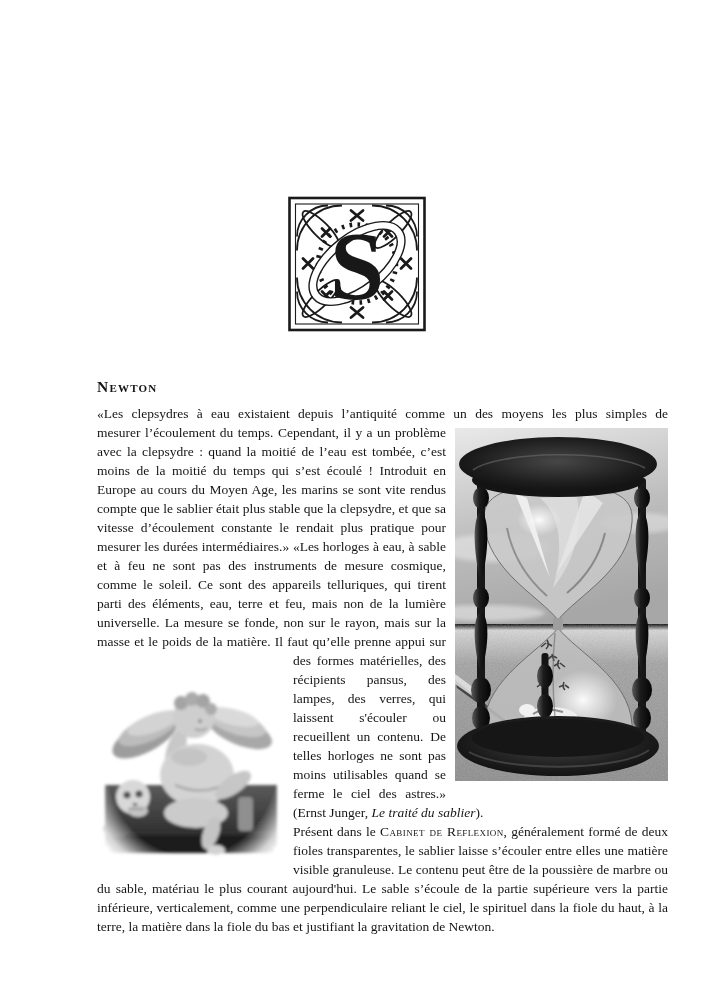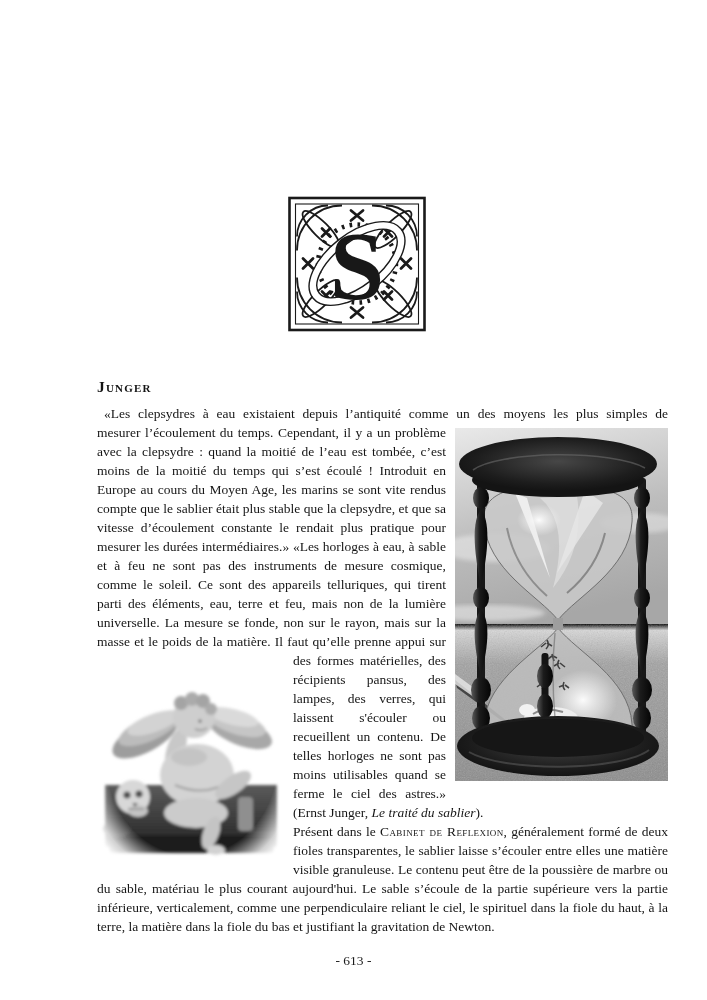--- a/index.html
+++ b/index.html
@@ -4,21 +4,21 @@
 <style>
   html,body{margin:0;padding:0;background:#ffffff;}
   .page{position:relative;width:707px;height:1000px;background:#ffffff;
         font-family:"Liberation Serif","DejaVu Serif",serif;color:#161616;overflow:hidden;}
   .ornament{position:absolute;left:288px;top:196px;width:138px;height:136px;}
   .content{position:absolute;left:97px;top:378px;width:571px;}
   h1.heading{margin:0 0 9px 0;font-size:15.5px;line-height:17px;font-weight:600;
              font-variant:small-caps;letter-spacing:1.2px;color:#141414;}
   .bodytext{font-size:13.5px;line-height:19px;text-align:justify;color:#151515;
             -webkit-hyphens:none;hyphens:none;}
-  .line1{text-align:justify;text-align-last:justify;margin-left:7px;}
+  .line1{text-align:justify;text-align-last:justify;}
   .float-hourglass{float:right;width:213px;height:353px;margin:5px 0 10px 9px;}
   .float-cherub{float:left;width:190px;height:205px;margin:6px 6px 5px 0;}
   .float-hourglass svg,.float-cherub svg,.ornament svg{display:block;width:100%;height:100%;}
   i.booktitle{}
   .sc{font-variant:small-caps;letter-spacing:0.4px;}
   .folio{position:absolute;left:0;right:0;top:953px;text-align:center;
          font-size:13.5px;color:#1b1b1b;}
 </style>
 </head>
 <body>
@@ -73,21 +73,21 @@
       <g>
         <ellipse cx="69" cy="67" rx="52" ry="26" transform="rotate(-38 69 67)" fill="none" stroke="#ffffff" stroke-width="7"></ellipse>
         <ellipse cx="69" cy="67" rx="56" ry="30" transform="rotate(-38 69 67)" fill="none" stroke="#1a1a1a" stroke-width="1.4"></ellipse>
         <ellipse cx="69" cy="67" rx="48" ry="22" transform="rotate(-38 69 67)" fill="none" stroke="#1a1a1a" stroke-width="1.4"></ellipse>
       </g>
       <text x="69" y="102" text-anchor="middle" font-family="Liberation Serif, DejaVu Serif, serif" font-size="98" font-weight="bold" fill="#181818">S</text>
     </svg>
   </div>
 
   <div class="content">
-    <h1 class="heading">Junger</h1>
+    <h1 class="heading">Newton</h1>
 
     <div class="bodytext">
       <div class="line1">«Les clepsydres à eau existaient depuis l’antiquité comme un des moyens les plus simples de</div>
 
       <div class="flow">
 
         
         <span class="float-hourglass">
           <svg viewBox="0 0 213 353">
             <defs>
@@ -267,14 +267,13 @@
           </svg>
         </span>
 
         <span>des formes matérielles, des récipients pansus, des lampes, des verres, qui laissent s'écouler ou recueillent un contenu. De telles horloges ne sont pas moins utilisables quand se ferme le ciel des astres.» (Ernst Junger, </span><i class="booktitle">Le traité du sablier</i><span>).</span>
         <br>
         <span>Présent dans le </span><span class="sc">Cabinet de Reflexion</span><span>, généralement formé de deux fioles transparentes, le sablier laisse s’écouler entre elles une matière visible granuleuse. Le contenu peut être de la poussière de marbre ou du sable, matériau le plus courant aujourd'hui. Le sable s’écoule de la partie supérieure vers la partie inférieure, verticalement, comme une perpendiculaire reliant le ciel, le spirituel dans la fiole du haut, à la terre, la matière dans la fiole du bas et justifiant la gravitation de Newton.</span>
       </div>
     </div>
   </div>
 
-  <div class="folio">- 613 -</div>
 </div>
 
 </body></html>

